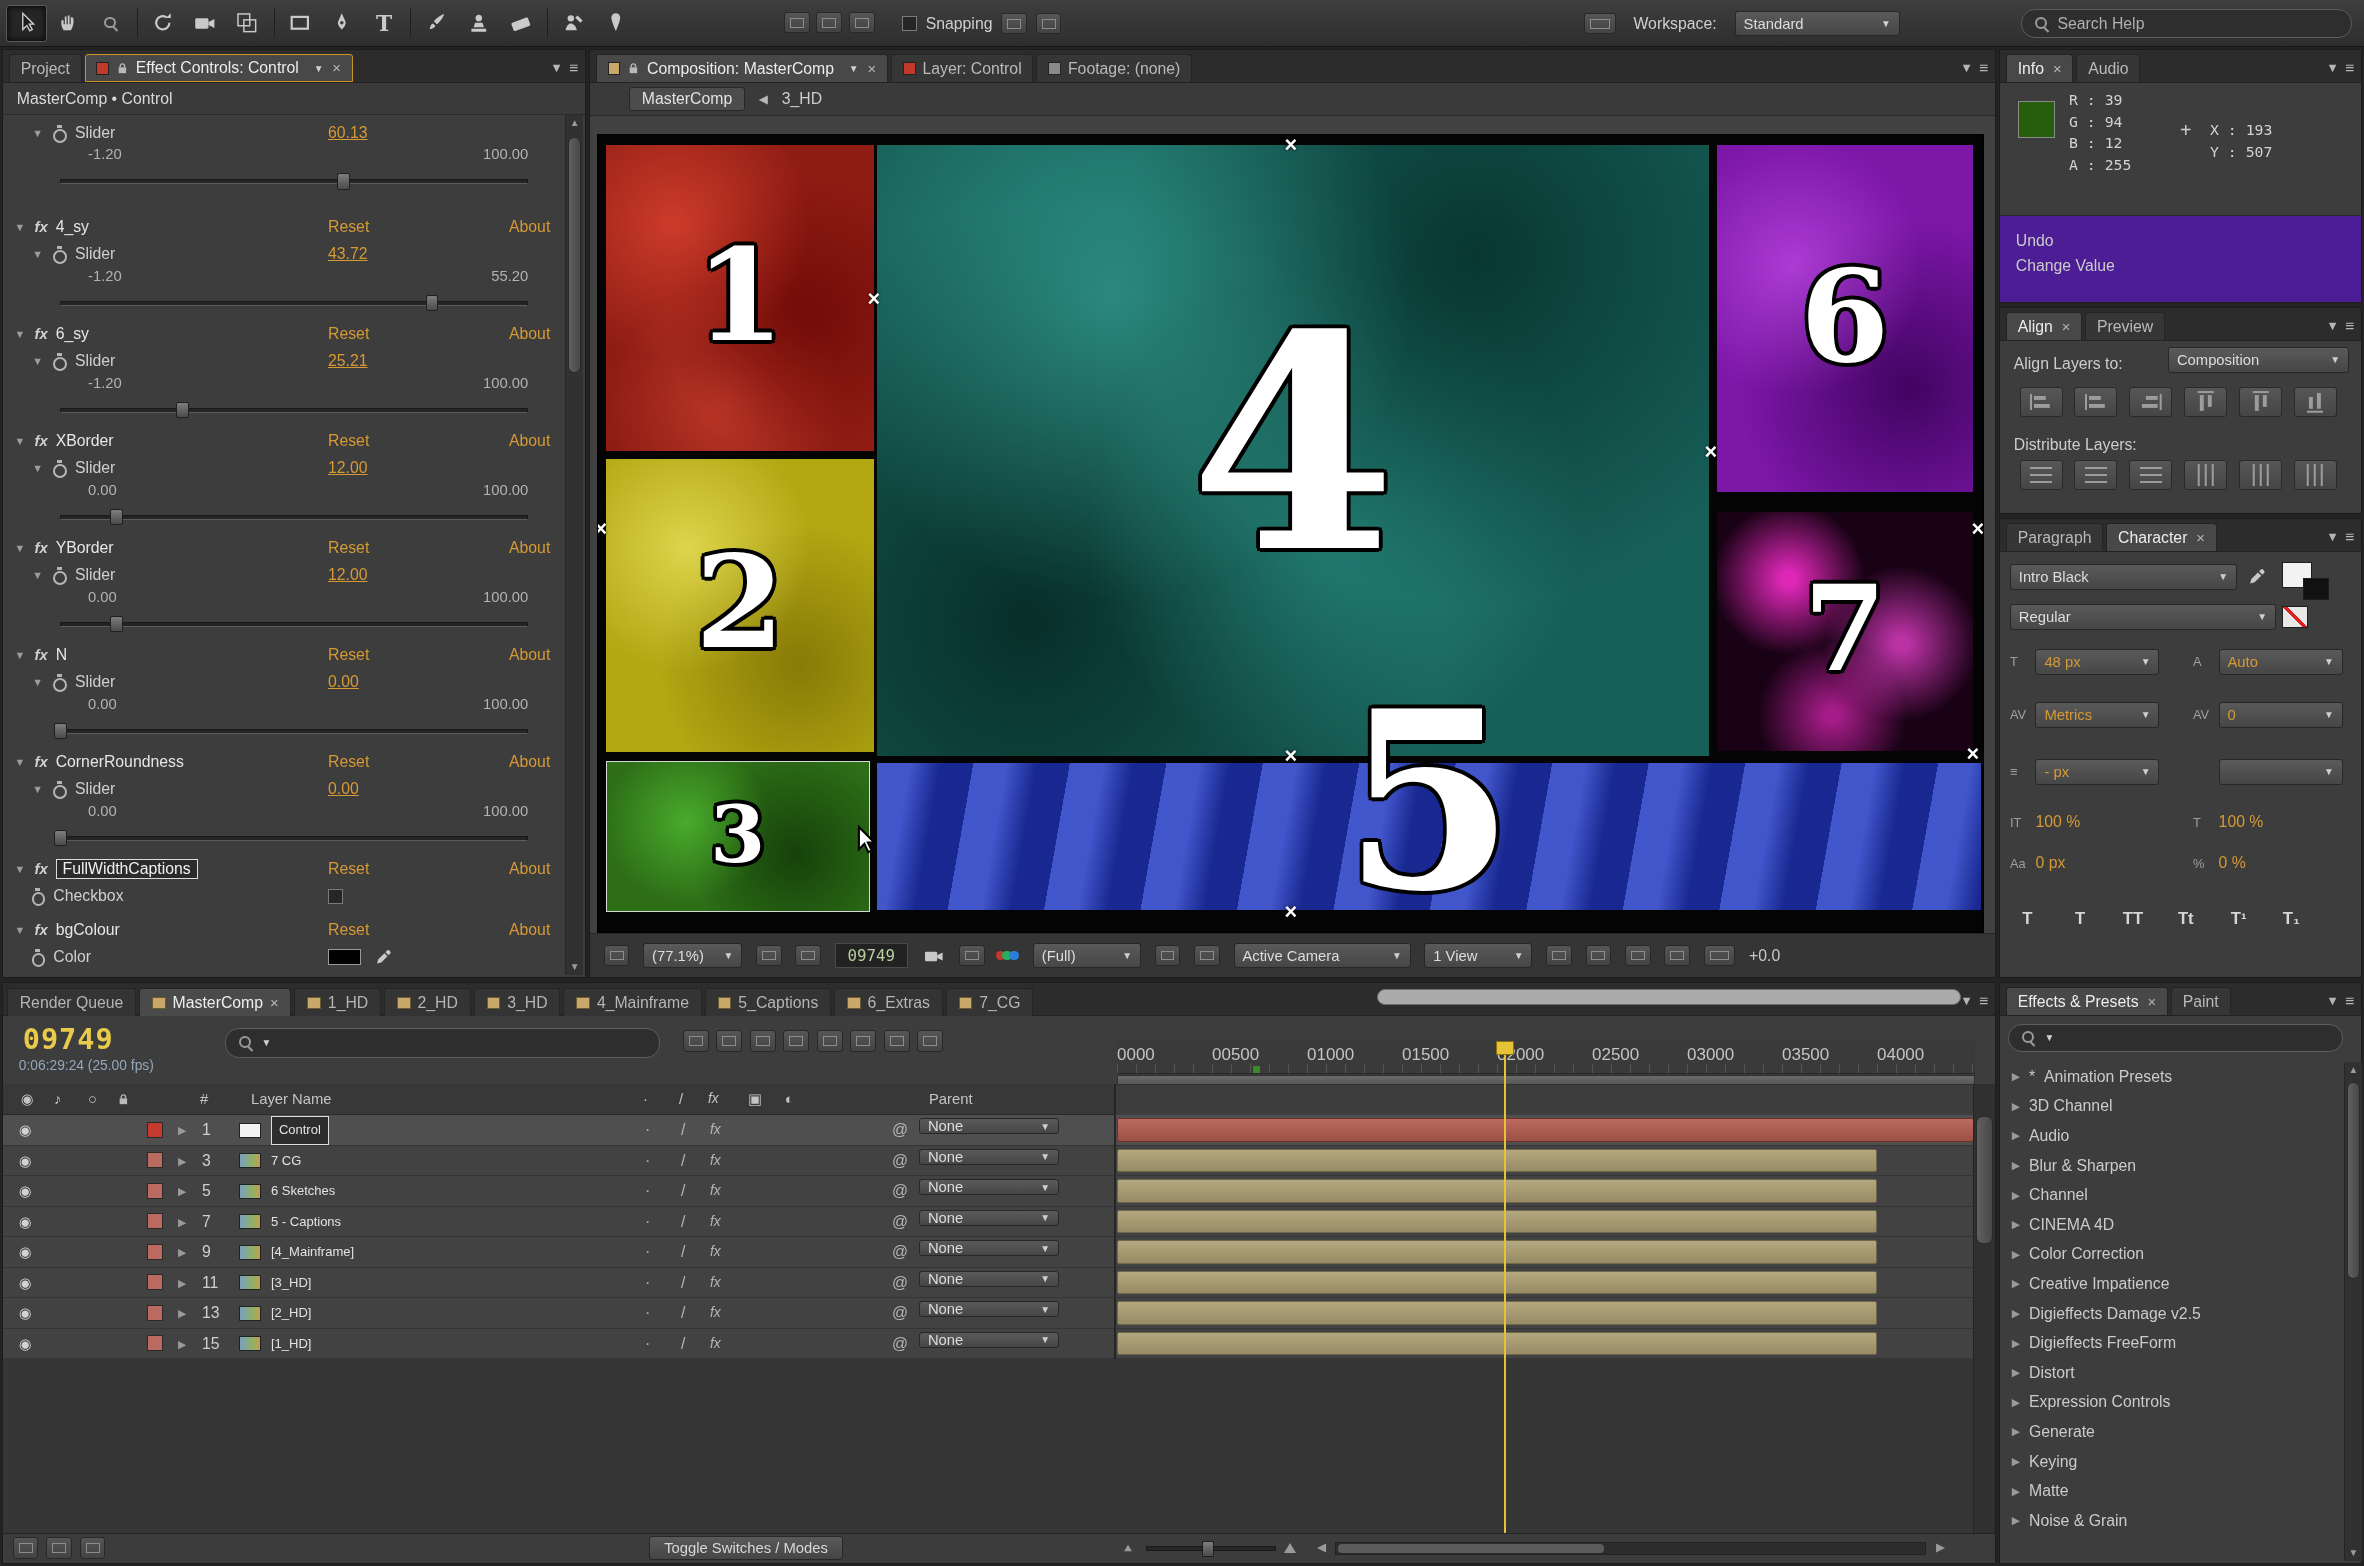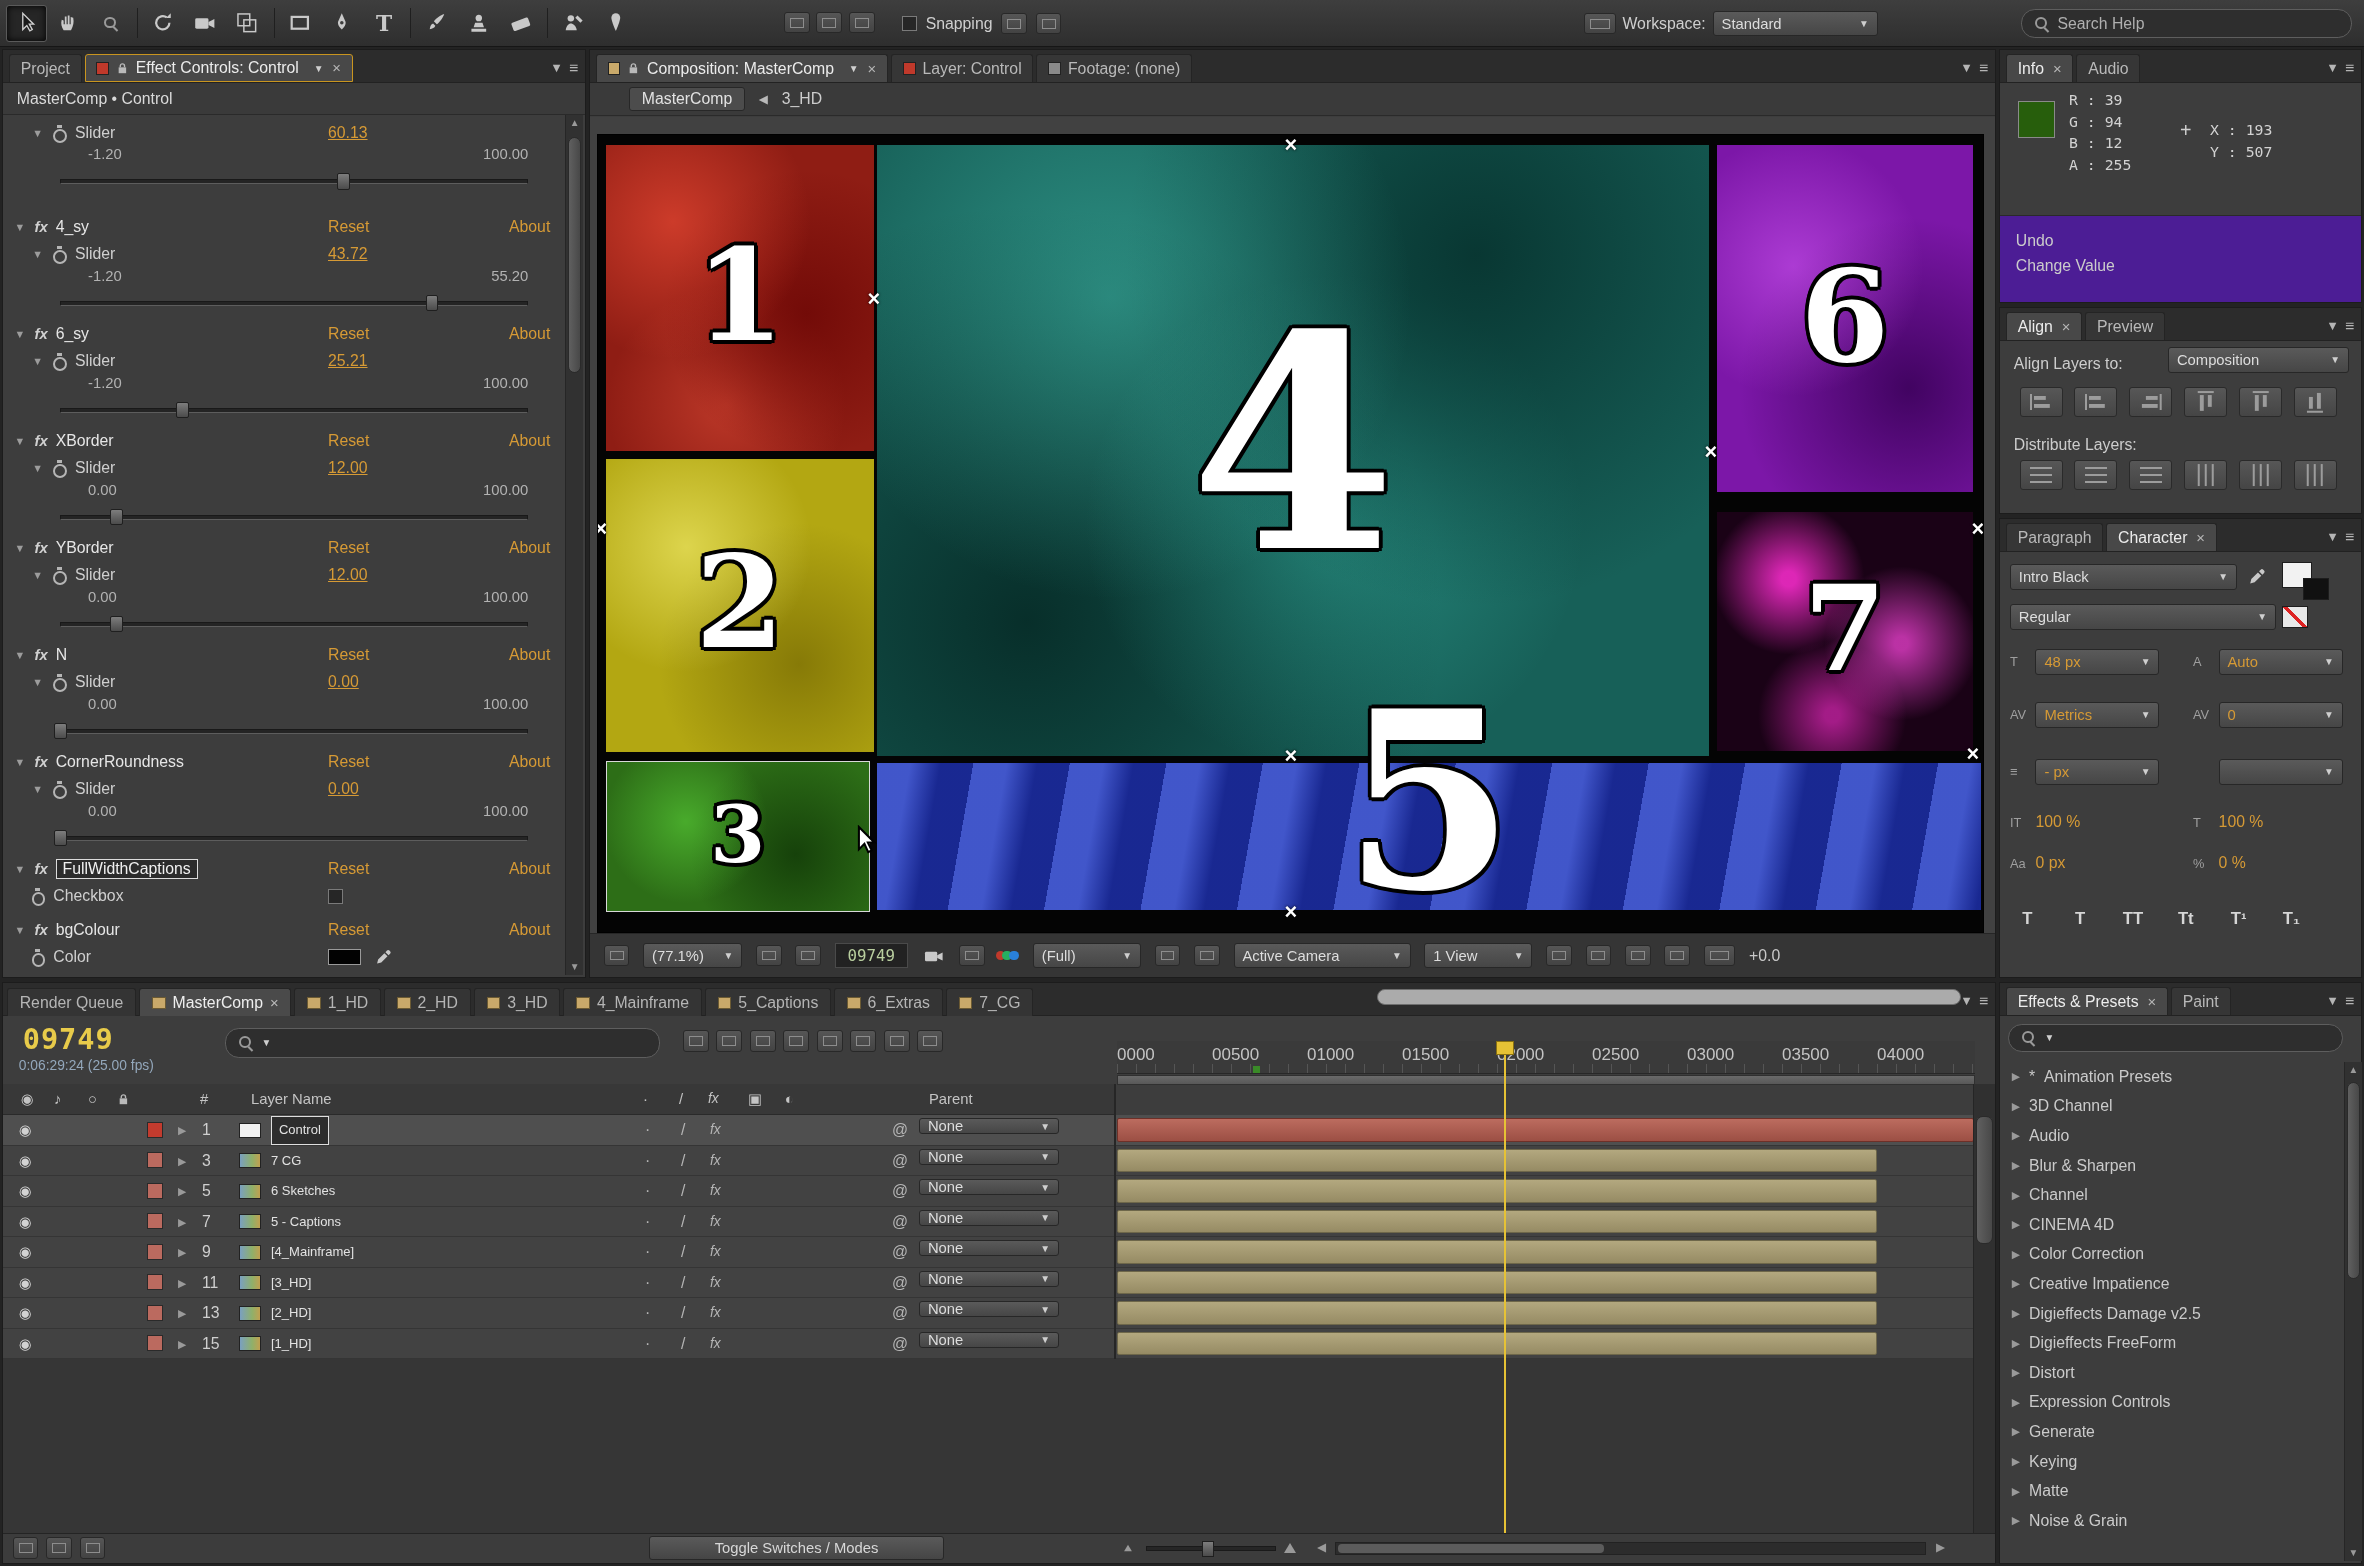--- a/index.html
+++ b/index.html
@@ -223,21 +223,21 @@
       <span class="mic"></span>
       <span class="mic"></span>
       <span class="mic"></span>
     </div>
     <div class="a" style="left:902px;top:12.8px;display:flex;align-items:center;gap:8.9px">
       <span class="cbx"></span>
       <span class="lbl">Snapping</span>
       <span class="mic"></span>
       <span class="mic"></span>
     </div>
-    <div class="a" style="left:1584px;top:10.8px;display:flex;align-items:center;gap:7px">
+    <div class="a" style="left:1584px;top:10.8px;display:flex;align-items:center;gap:18px">
       <span class="mic wide"></span>
       <span class="lbl">Workspace:</span>
       <div class="dd" style="width:165px">
         <span>Standard</span>
         <span class="caret">▼</span>
       </div>
     </div>
     <div class="a searchpill" style="left:2021px;top:8.9px;width:331px;height:29.6px">
       <span class="mag"></span>
       <span>Search Help</span>
@@ -1048,21 +1048,21 @@
     <div class="a" style="left:1970px;top:101px;width:21.7px;height:450px;background:#303030;border-left:1px solid #252525">
       <div class="sthumb" style="top:31.5px;height:128px"></div>
     </div>
 
     <div class="a" style="left:0;right:0;bottom:0;height:30.5px;background:#3c3c3c;border-top:1px solid #242424;display:flex;align-items:center">
       <div style="display:flex;gap:7.9px;padding-left:9.9px">
         <span class="mic"></span>
         <span class="mic"></span>
         <span class="mic"></span>
       </div>
-      <div class="btn" style="position:absolute;left:646px;width:295px;height:23.6px;font-size:14.8px">
+      <div class="btn" style="position:absolute;left:646px;width:194px;height:23.6px;font-size:14.8px">
         <span>Toggle Switches / Modes</span>
       </div>
       <span class="mtn smal" style="position:absolute;left:1119px"></span>
       <div class="a" style="left:1143px;top:12.8px;width:130px;height:4.9px;background:#262626;border:1px solid #1a1a1a">
         <div class="a" style="left:55px;top:-5.9px;width:11.8px;height:15.8px;background:linear-gradient(#7d7d7d,#4b4b4b);border:1px solid #1f1f1f"></div>
       </div>
       <span class="mtn" style="position:absolute;left:1281px"></span>
       <span class="a" style="left:1314px;top:6.9px;color:#9a9a9a;font-size:11.8px">◀</span>
       <div class="a" style="left:1332px;top:8.9px;width:591px;height:12.8px;background:#2c2c2c;border:1px solid #222">
         <div class="a" style="left:2px;top:1px;width:266px;height:8.9px;background:#5c5c5c;border-radius:3.9px"></div>

